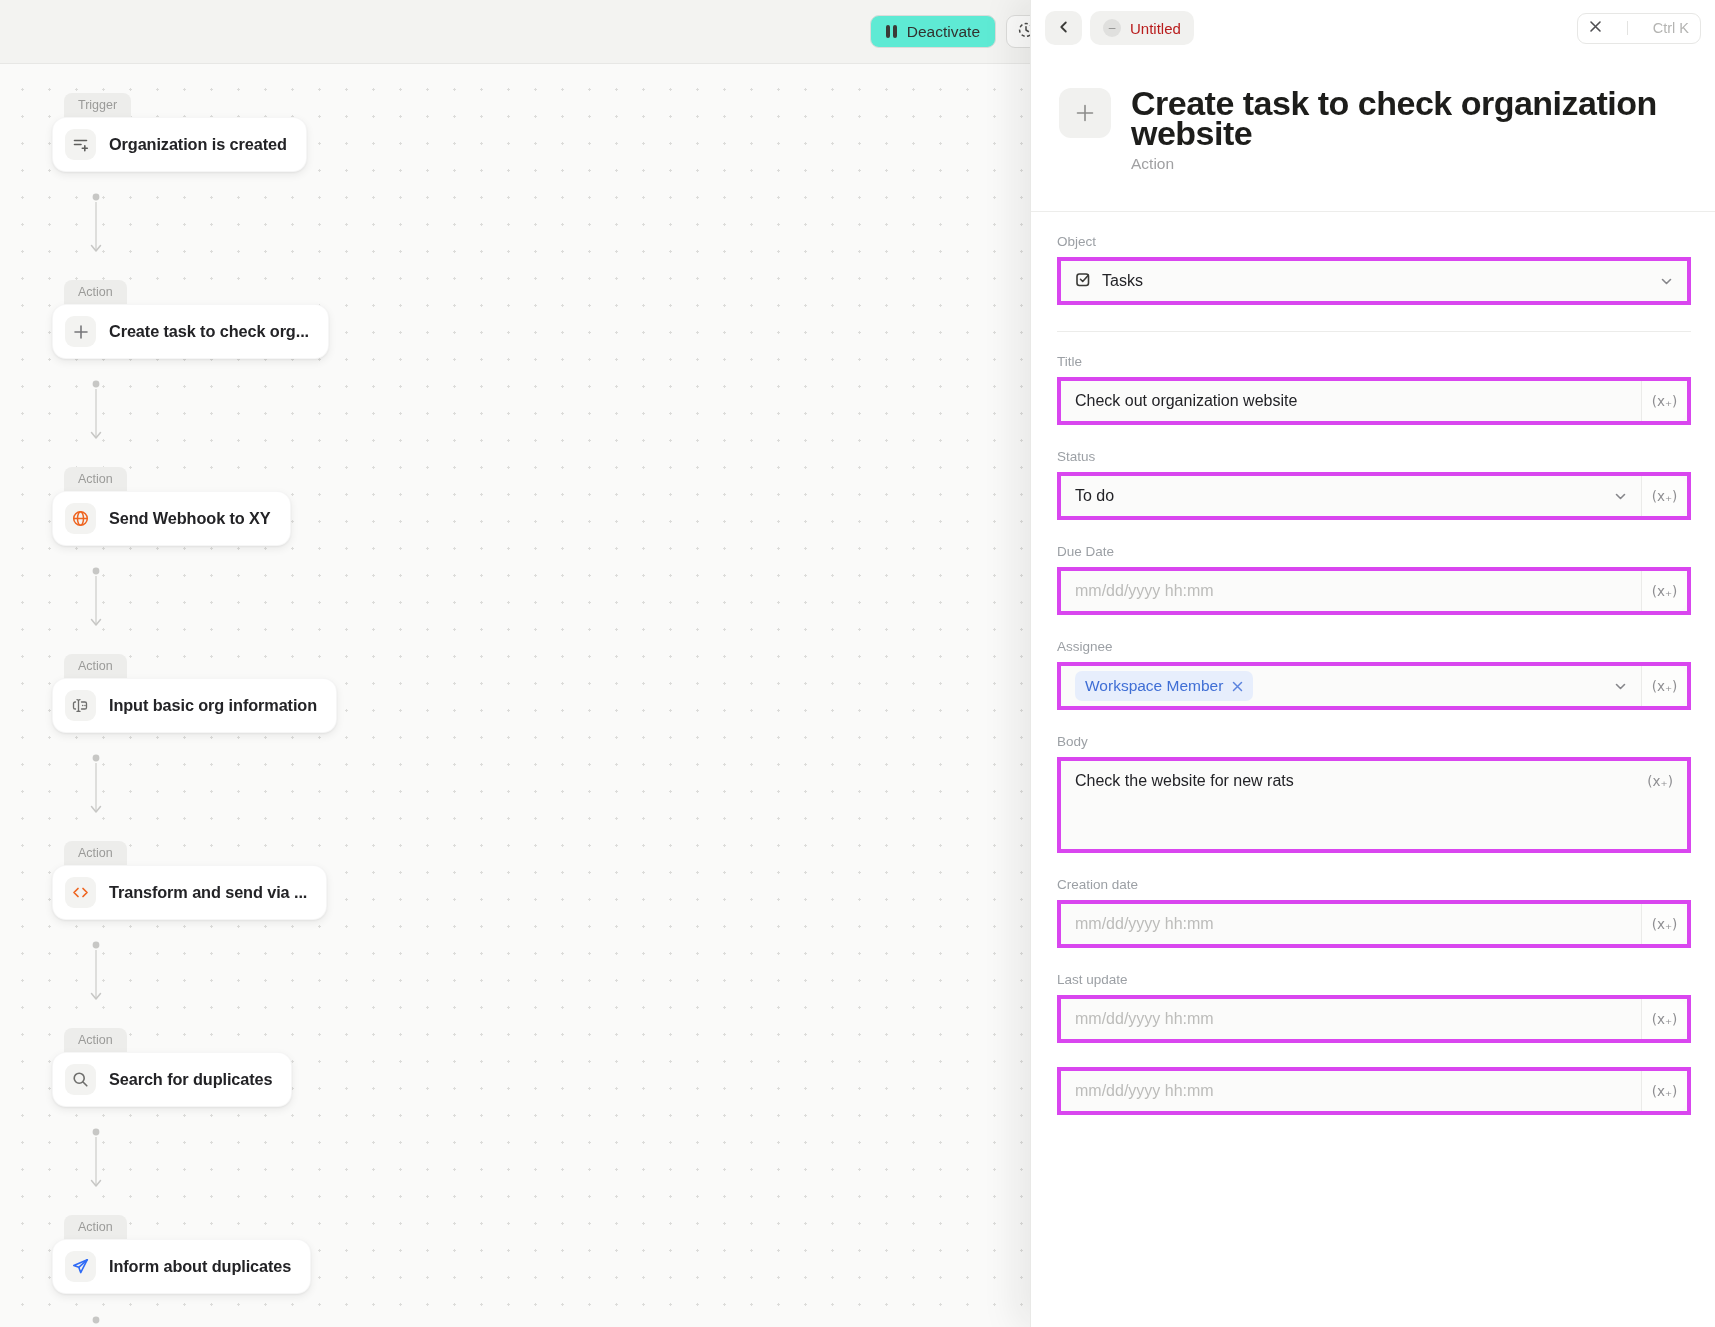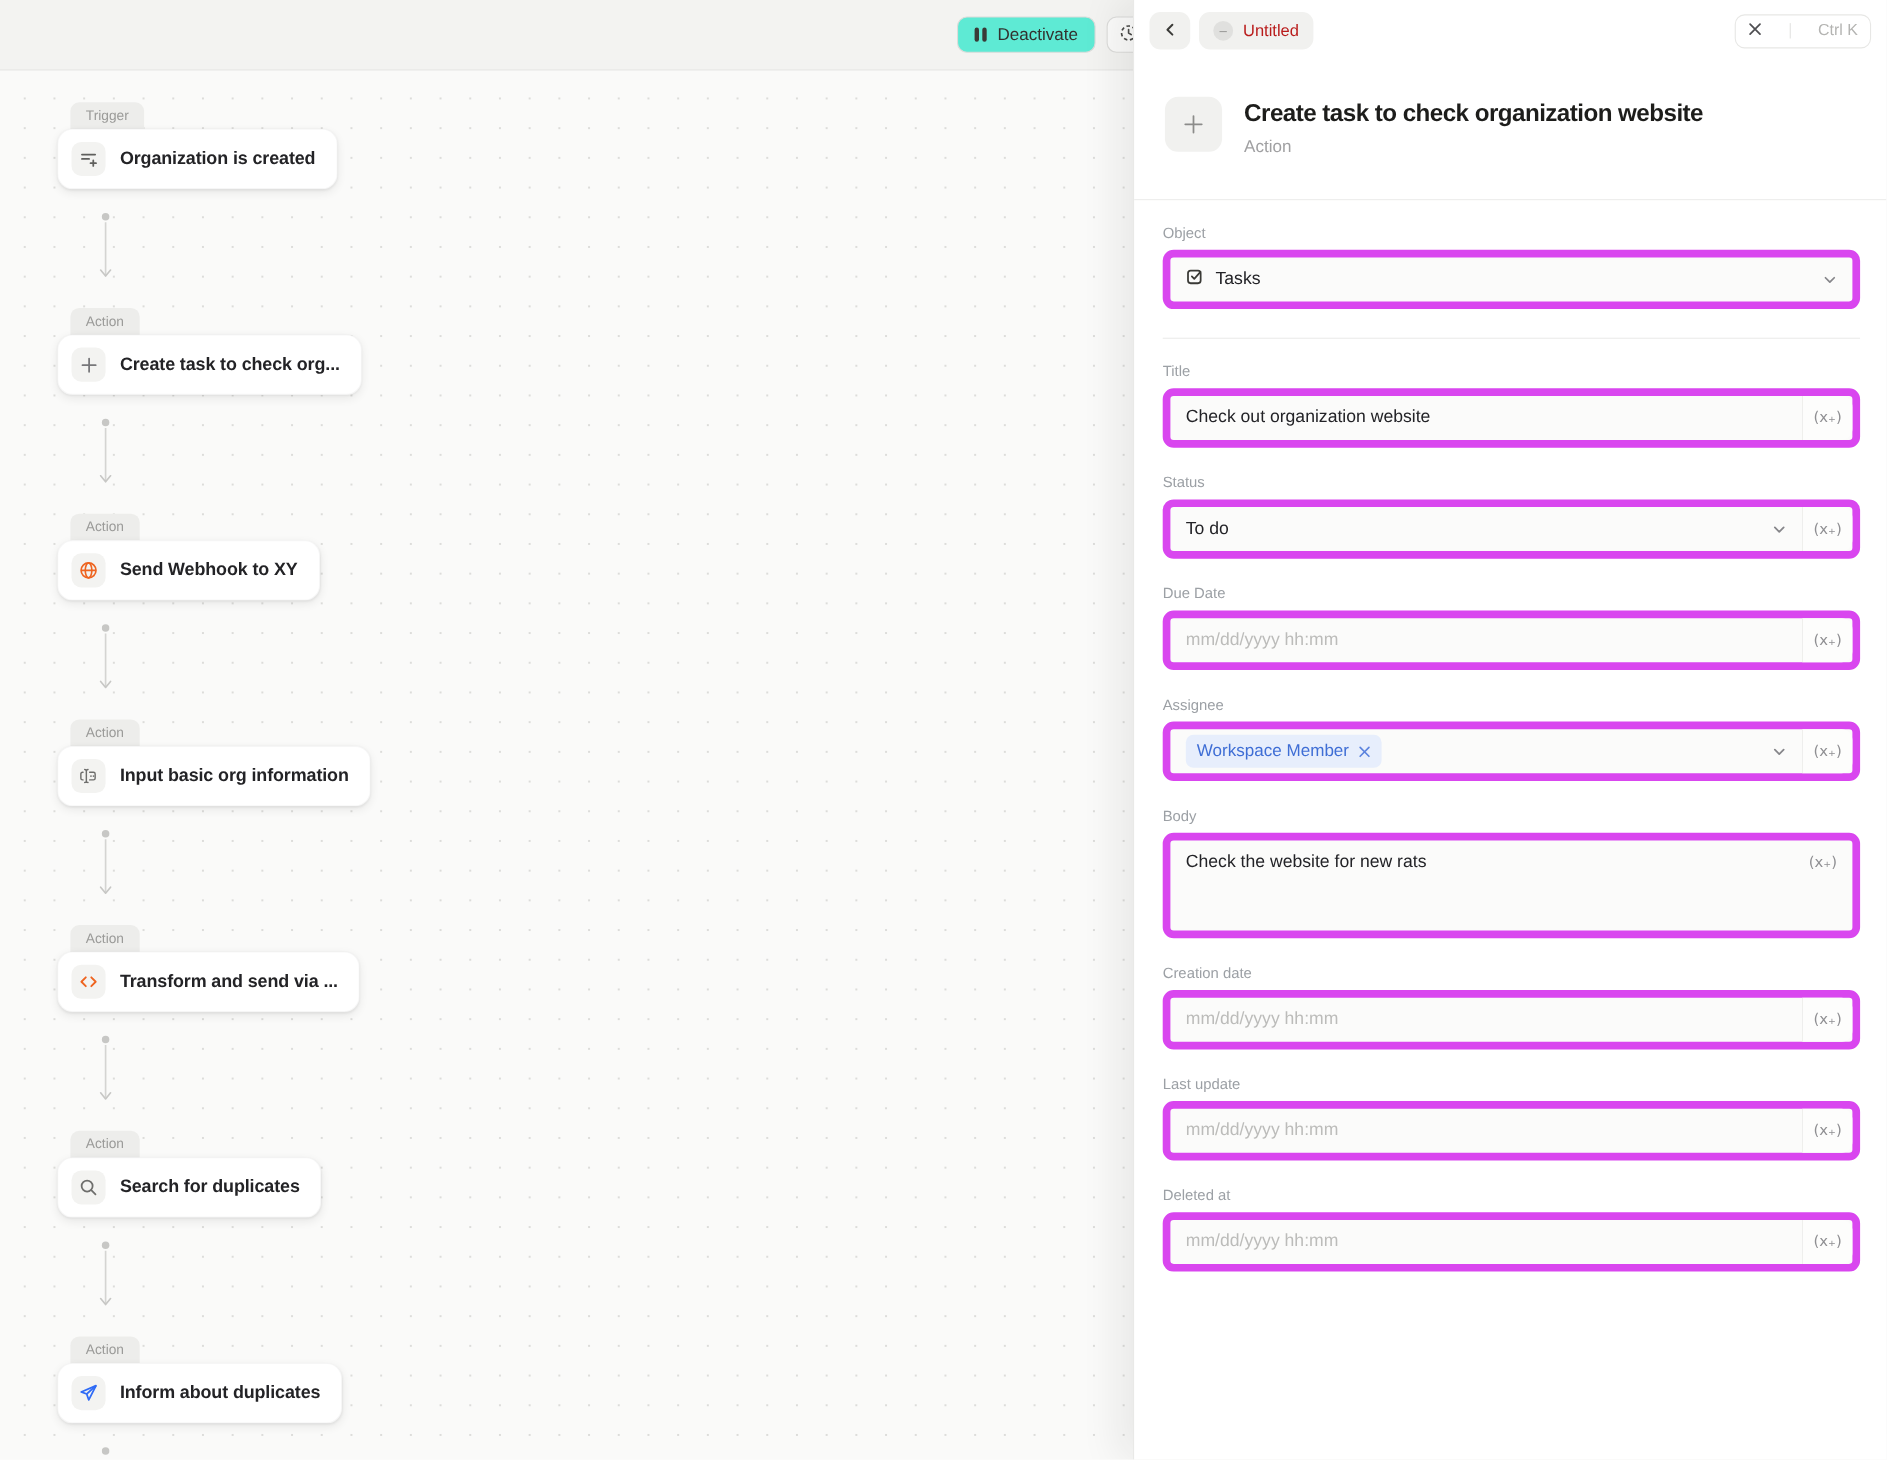--- a/index.html
+++ b/index.html
@@ -74,29 +74,29 @@
   .btn-close {
     height:31px; padding:0 11px; border:1px solid #e7e7e5; border-radius:9px; background:#fff;
     display:flex; align-items:center; gap:25px; cursor:pointer;
   }
   .kbd-sep { width:1px; height:14px; background:#e3e3e1; }
   .shortcut-label { font-size:14.5px; color:#b4b4b2; }
 
   .hero { padding:32px 28px 0; display:flex; gap:20px; align-items:flex-start; }
   .hero-icon { width:52px; height:50px; border-radius:12px; background:#f1f1ef; flex:0 0 auto;
     display:flex; align-items:center; justify-content:center; }
-  .hero-title { font-size:22px; font-weight:700; color:#1d1d1b; letter-spacing:-0.5px; line-height:30px; }
+  .hero-title { font-size:34px; font-weight:700; color:#1d1d1b; letter-spacing:-0.5px; line-height:30px; }
   .hero-sub { font-size:15.5px; color:#a0a0a2; margin-top:7px; }
   .hero-divider { height:1px; background:#ededeb; margin-top:38px; }
 
   .panel-body { flex:1; padding:22px 24px 20px 26px; overflow:hidden; }
   .field { margin-bottom:24px; }
   .field-label { font-size:13.5px; font-weight:500; color:#9ca0a5; margin-bottom:8px; }
   .field-box {
-    min-height:42px; border:7px solid #d946ef; border-radius:10px; background:#fbfbfa;
+    min-height:42px; border:4px solid #d946ef; border-radius:0; background:#fbfbfa;
     display:flex; align-items:stretch; cursor:pointer;
   }
   .box-main { flex:1; display:flex; align-items:center; gap:10px; padding:0 13px 0 14px; min-width:0; height:40px; }
   .value-text { font-size:16px; color:#232327; }
   .chevron { margin-left:auto; display:flex; align-items:center; }
   .text-input { border:0; background:transparent; outline:0; width:100%; padding:0;
     font-family:inherit; font-size:16px; color:#232327; }
   .text-input::placeholder { color:#bcbcba; }
   .var-seg {
     width:46px; flex:0 0 auto; border-left:1px solid #ebebe9; background:#fdfdfc;
@@ -400,21 +400,20 @@
           <div class="field-box">
             <div class="box-main">
               <input class="text-input" type="text" placeholder="mm/dd/yyyy hh:mm" style="">
             </div>
             <button class="var-seg">
               <span class="var-glyph">(x₊)</span>
             </button>
           </div>
         </div>
         <div class="field">
-          <div class="field-label">Deleted at</div>
           <div class="field-box">
             <div class="box-main">
               <input class="text-input" type="text" placeholder="mm/dd/yyyy hh:mm" style="">
             </div>
             <button class="var-seg">
               <span class="var-glyph">(x₊)</span>
             </button>
           </div>
         </div>
       </div>

